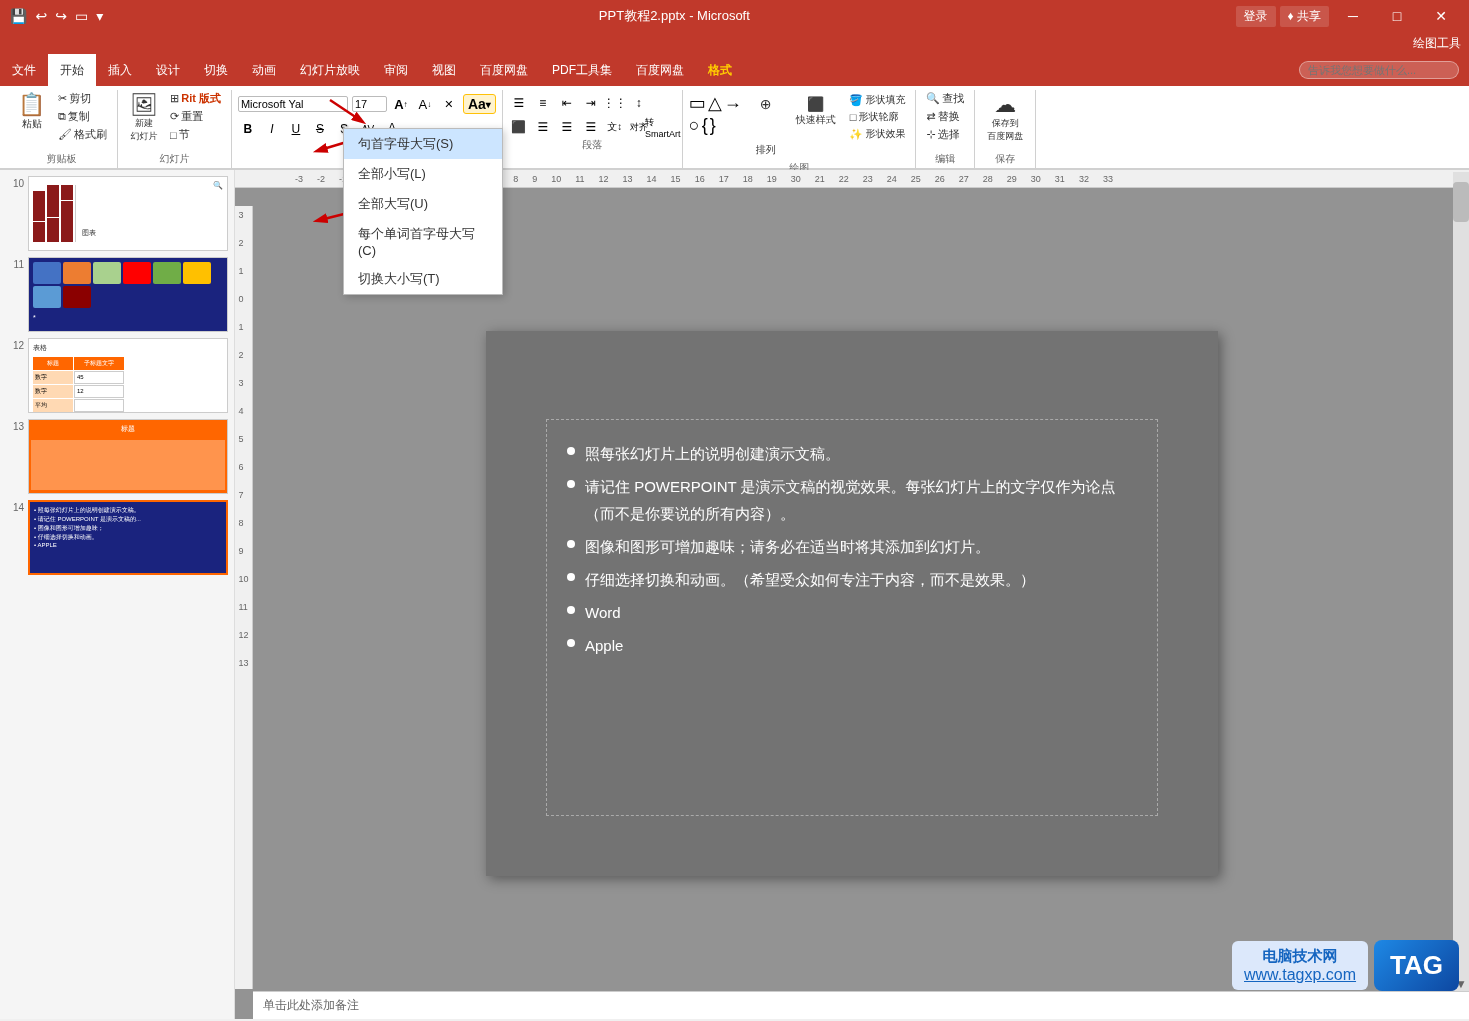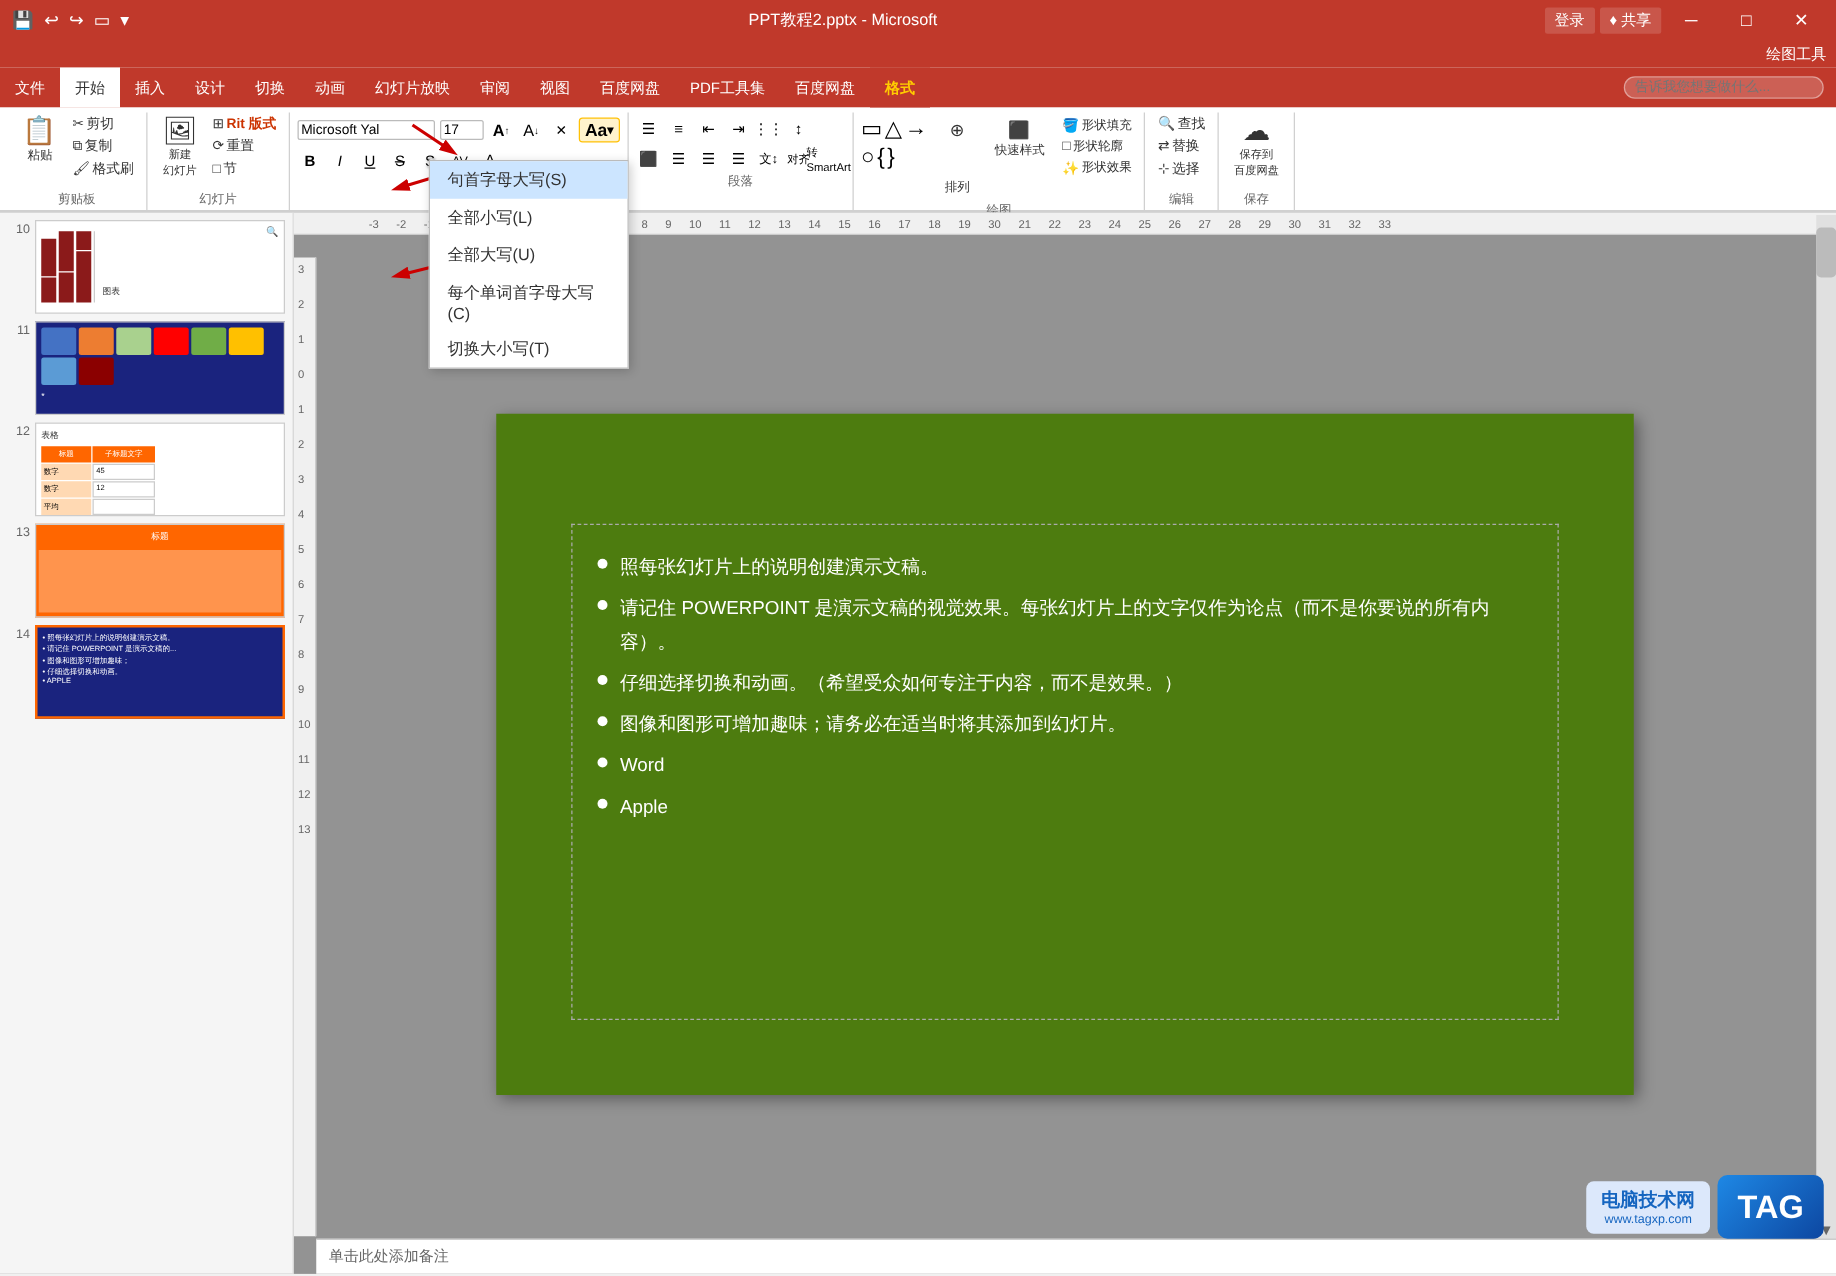--- a/index.html
+++ b/index.html
@@ -119,23 +119,23 @@
       top: 18px;
       bottom: 30px;
       display: flex;
       flex-direction: column;
       align-items: center;
       font-size: 9px;
       color: #666;
       overflow: hidden;
     }
     .slide-canvas {
-      width: 910px;
+      width: 732px;
       height: 545px;
-      background: #4d7c0f;
+      background: #737373;
       position: relative;
       box-shadow: 3px 3px 12px rgba(0,0,0,0.4);
     }
     .slide-textbox {
       position: absolute;
       left: 60px; top: 88px;
       right: 60px; bottom: 60px;
       border: 1px dashed #aaa;
       padding: 20px;
       color: white;
@@ -671,25 +671,25 @@
             <div class="bullet-item">
               <div class="bullet-dot"></div>
               <span>照每张幻灯片上的说明创建演示文稿。</span>
             </div>
             <div class="bullet-item">
               <div class="bullet-dot"></div>
               <span>请记住 POWERPOINT 是演示文稿的视觉效果。每张幻灯片上的文字仅作为论点（而不是你要说的所有内容）。</span>
             </div>
             <div class="bullet-item">
               <div class="bullet-dot"></div>
-              <span>仔细选择切换和动画。（希望受众如何专注于内容，而不是效果。）</span>
+              <span>图像和图形可增加趣味；请务必在适当时将其添加到幻灯片。</span>
             </div>
             <div class="bullet-item">
               <div class="bullet-dot"></div>
-              <span>图像和图形可增加趣味；请务必在适当时将其添加到幻灯片。</span>
+              <span>仔细选择切换和动画。（希望受众如何专注于内容，而不是效果。）</span>
             </div>
             <div class="bullet-item">
               <div class="bullet-dot"></div>
               <span>Word</span>
             </div>
             <div class="bullet-item">
               <div class="bullet-dot"></div>
               <span>Apple</span>
             </div>
           </div>
@@ -722,21 +722,21 @@
   <line x1="30" y1="10" x2="60" y2="30" stroke="#cc0000" stroke-width="2.5" marker-end="url(#arrowhead)"></line>
 
   <line x1="60" y1="48" x2="20" y2="60" stroke="#cc0000" stroke-width="2.5" marker-end="url(#arrowhead)"></line>
 
   <line x1="60" y1="120" x2="20" y2="130" stroke="#cc0000" stroke-width="2.5" marker-end="url(#arrowhead)"></line>
 </svg>
 
 <div class="watermark">
   <div style="background:#dce8fb;padding:6px 12px;border-radius:6px;display:flex;flex-direction:column;align-items:center;">
     <span style="font-size:15px;color:#1565c0;font-weight:bold;font-family:Liberation Mono, monospace;">电脑技术网</span>
-    <span style="font-size:10px;color:#1565c0;">www.tagxp.com</span>
+    <span style="font-size:16px;color:#1565c0;text-decoration:underline;">www.tagxp.com</span>
   </div>
   <div style="background:linear-gradient(135deg,#1e88e5,#0d47a1);padding:10px 16px;border-radius:8px;font-size:26px;font-weight:bold;color:white;">TAG</div>
 </div>
 
 <div style="position:absolute;right:0;top:172px;width:16px;height:calc(100% - 202px);background:#e0e0e0;z-index:10;">
   <div style="background:#bbb;width:100%;height:40px;border-radius:4px;margin-top:10px;"></div>
   <div style="position:absolute;bottom:0;left:0;right:0;text-align:center;font-size:12px;color:#666;cursor:pointer;">▼</div>
 </div>
 
 </body></html>

